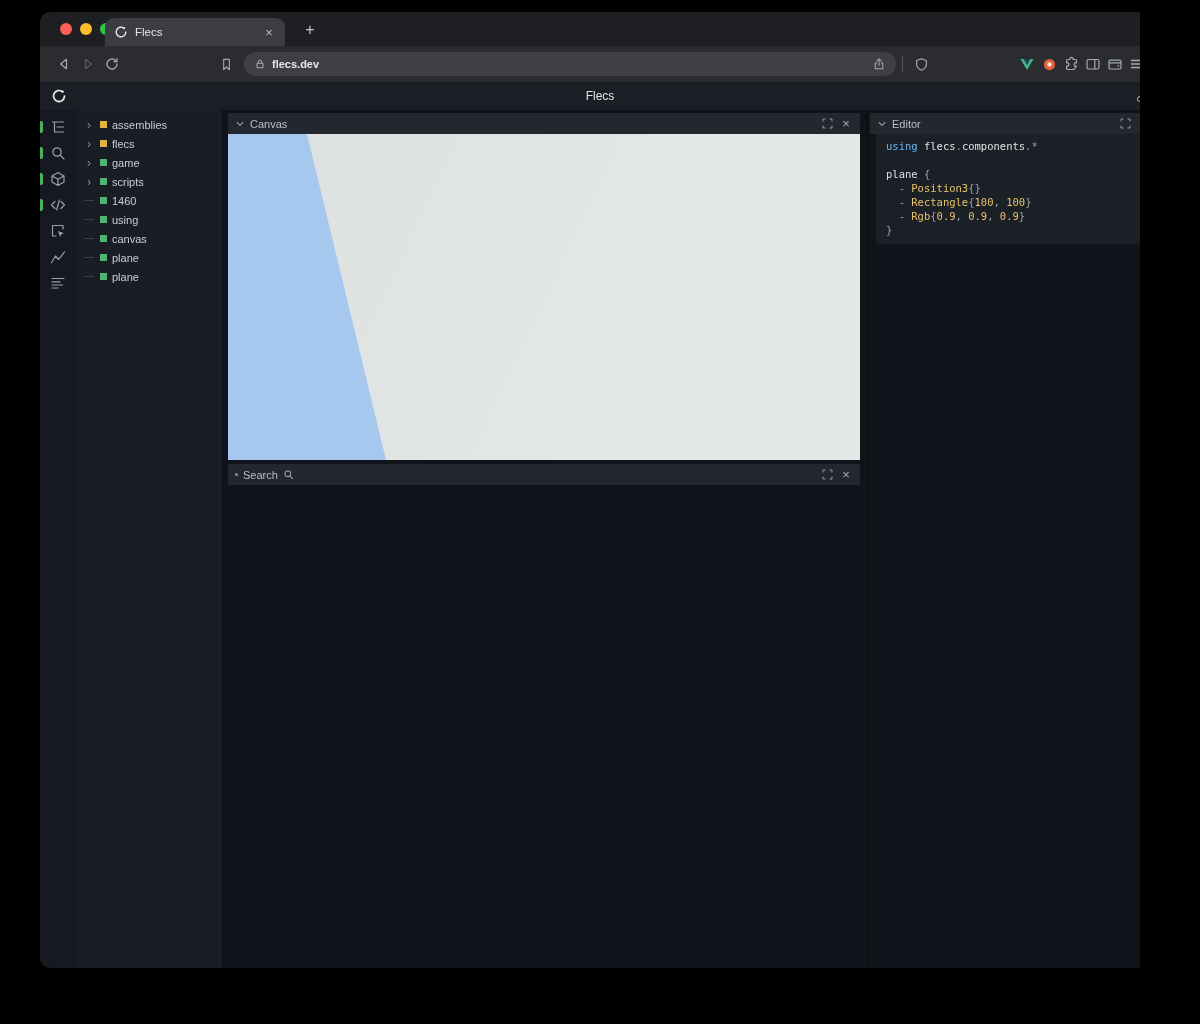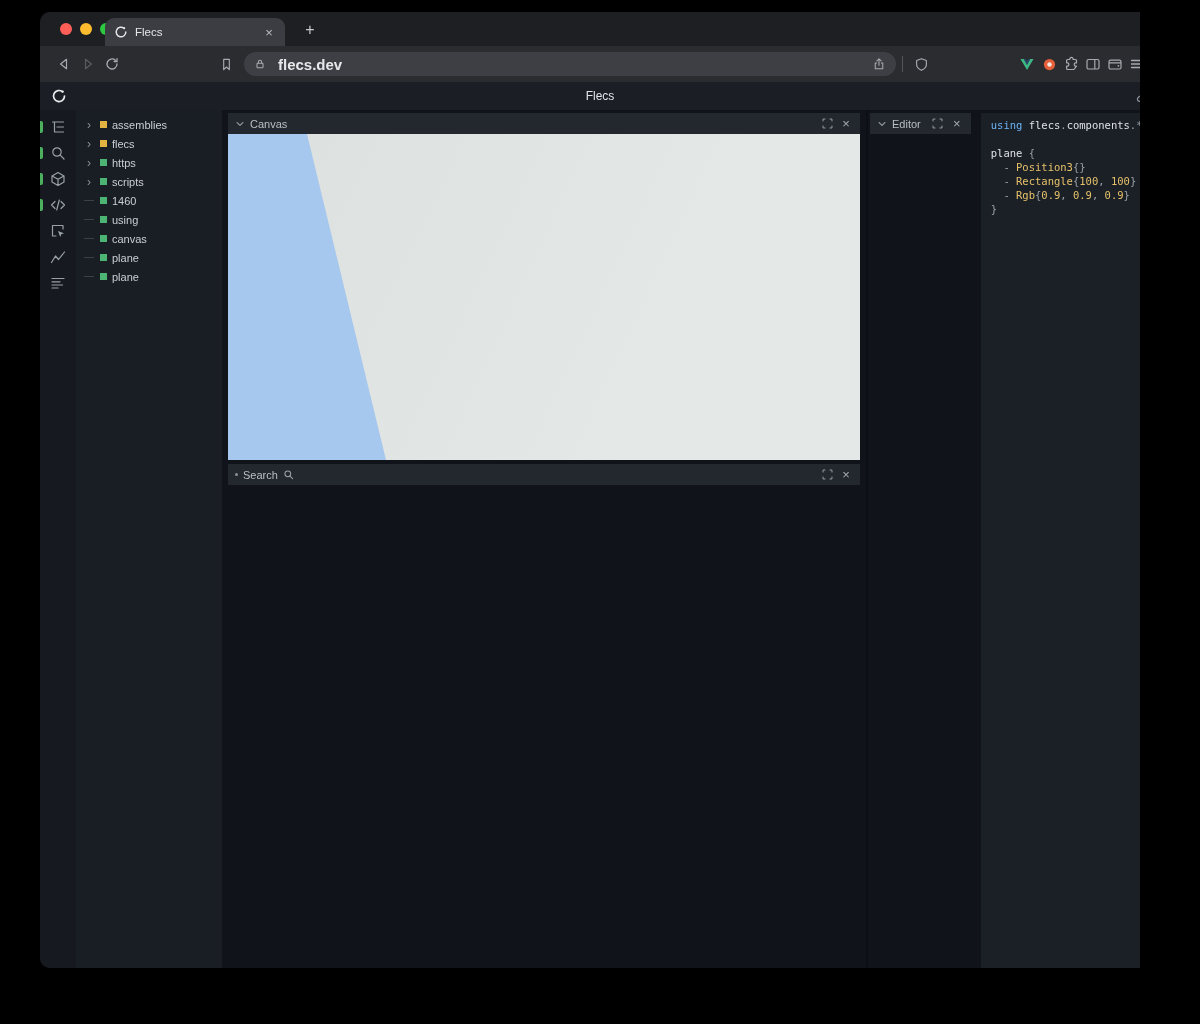--- a/index.html
+++ b/index.html
@@ -20,21 +20,21 @@
   .tab-close { color:#b9bbbf; font-size:13px; width:14px; text-align:center; cursor:default; }
   .newtab { position:absolute; left:260px; top:8px; width:20px; height:20px; color:#c6c8cc;
             font-size:16px; line-height:19px; text-align:center; border-radius:4px; }
 
   
   .navbar { flex:0 0 36px; background:#2b2c30; display:flex; align-items:center; padding:0 12px; color:#a7abb1; }
   .nav-btn { width:24px; height:24px; display:flex; align-items:center; justify-content:center; border-radius:6px; flex:0 0 auto; }
   .nav-btn.disabled { opacity:.38; }
   .bookmark-btn { margin-left:90px; }
   .urlbar { margin-left:6px; width:652px; height:24px; background:#3e3f44; border-radius:12px;
-            display:flex; align-items:center; gap:12px; padding:0 10px; font-size:15px; overflow:hidden; }
+            display:flex; align-items:center; gap:6px; padding:0 10px; font-size:11px; overflow:hidden; }
   .url-domain { color:#e6e8ea; font-weight:bold; white-space:nowrap; }
   .url-rest { color:#969aa0; white-space:nowrap; overflow:hidden; flex:1; }
   .url-share { margin-left:auto; }
   .nav-divider { width:1px; height:16px; background:#53545a; margin:0 6px; }
   .ext-group { margin-left:auto; display:flex; align-items:center; }
   .ext-btn { width:22px; height:22px; display:flex; align-items:center; justify-content:center; border-radius:5px; }
 
   
   .appheader { flex:0 0 28px; background:#1b1f25; position:relative; display:flex;
                align-items:center; justify-content:center; color:#e0e3e7; font-size:12px; }
@@ -72,21 +72,21 @@
   .ph-dot { width:3px; height:3px; border-radius:50%; background:#8a9199; }
   .ph-search-glyph { color:#9aa1a9; display:flex; }
 
   .canvas-view { height:326px; background:linear-gradient(115deg, var(--plane,#dce0df), #e4e8e6 70%);
                  position:relative; overflow:hidden; }
   .canvas-sky { position:absolute; inset:0; background:var(--sky,#a6c7ee);
                 clip-path:polygon(0 0, 12.5% 0, 25% 100%, 0 100%); }
   .search-panel { margin-top:4px; }
 
   .editor-col { flex:0 0 294px; background:#10141a; border-left:2px solid #0c0f14;
-                display:flex; flex-direction:row; padding-top:3px; }
+                display:flex; flex-direction:column; padding-top:3px; }
   .editor-col .panel-header { margin:0 2px; }
   .code-area { background:#1b2027; padding:5px 0 7px; font-family:"DejaVu Sans Mono", monospace;margin-left:8px; }
   .code-line { height:14px; line-height:14px; font-size:10.5px; white-space:pre; padding:0 10px; }
   .tok-kw   { color:#6cb2f5; }
   .tok-id   { color:#dde1e6; }
   .tok-type { color:#e7c169; }
   .tok-num  { color:#e7c169; }
   .tok-p    { color:#9aa0a8; }
 
   svg { display:block; }
@@ -275,21 +275,21 @@
             <span class="tree-label">assemblies</span>
           </div>
           <div class="tree-row">
             <span class="tree-guide">›</span>
             <span class="tree-square yellow"></span>
             <span class="tree-label">flecs</span>
           </div>
           <div class="tree-row">
             <span class="tree-guide">›</span>
             <span class="tree-square green"></span>
-            <span class="tree-label">https</span>
+            <span class="tree-label">game</span>
           </div>
           <div class="tree-row">
             <span class="tree-guide">›</span>
             <span class="tree-square green"></span>
             <span class="tree-label">scripts</span>
           </div>
           <div class="tree-row">
             <span class="tree-guide">
               <span class="hline"></span>
             </span>

